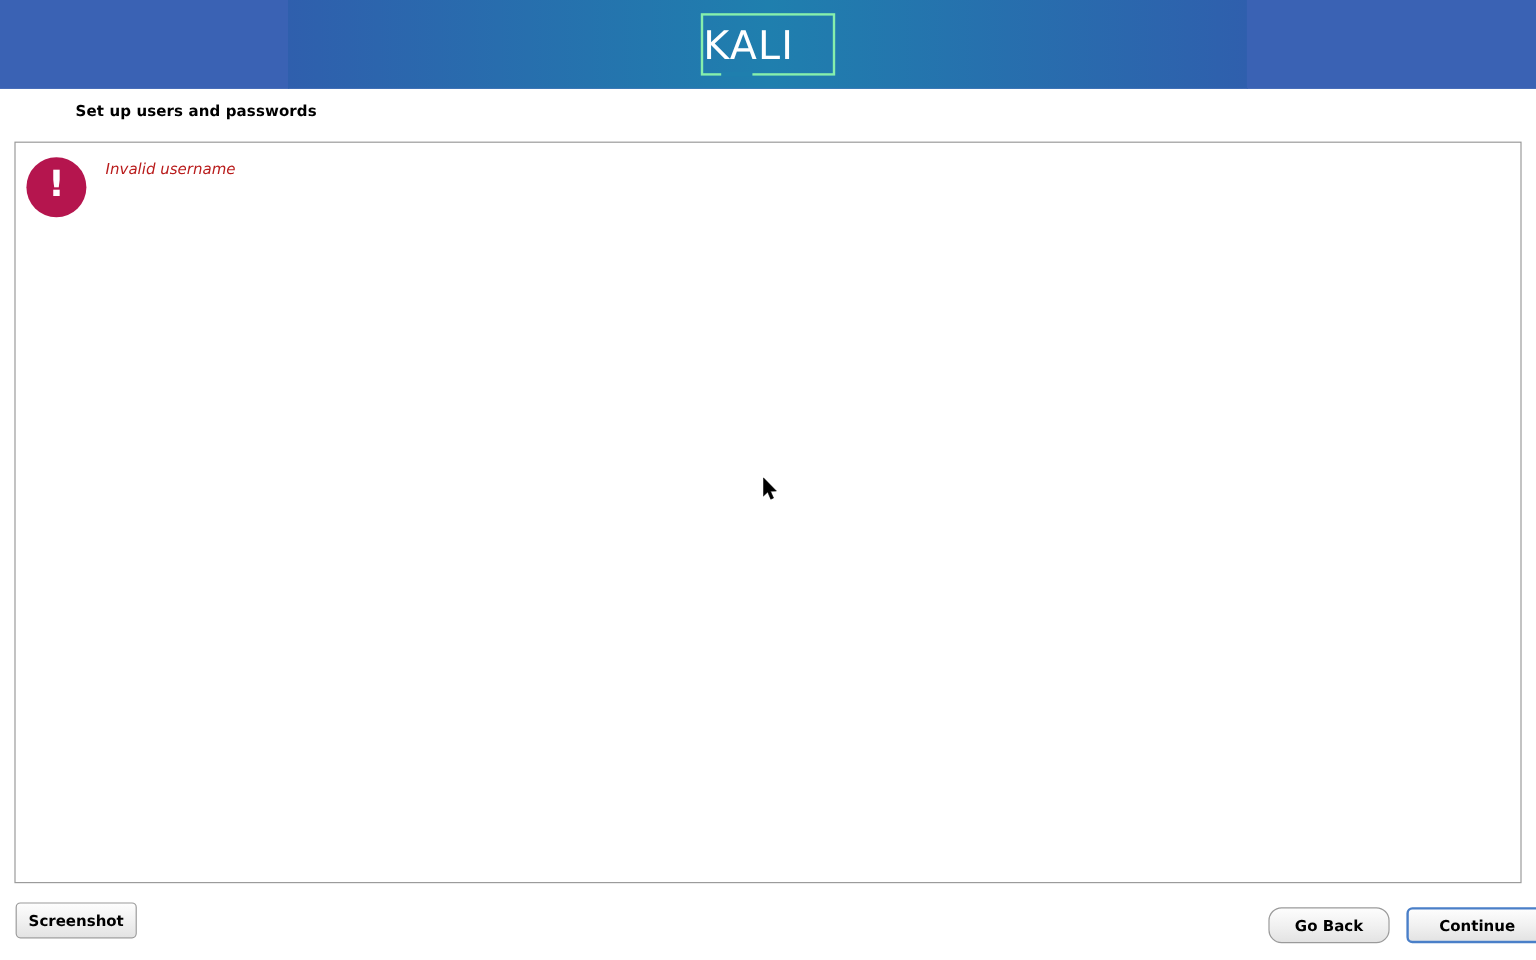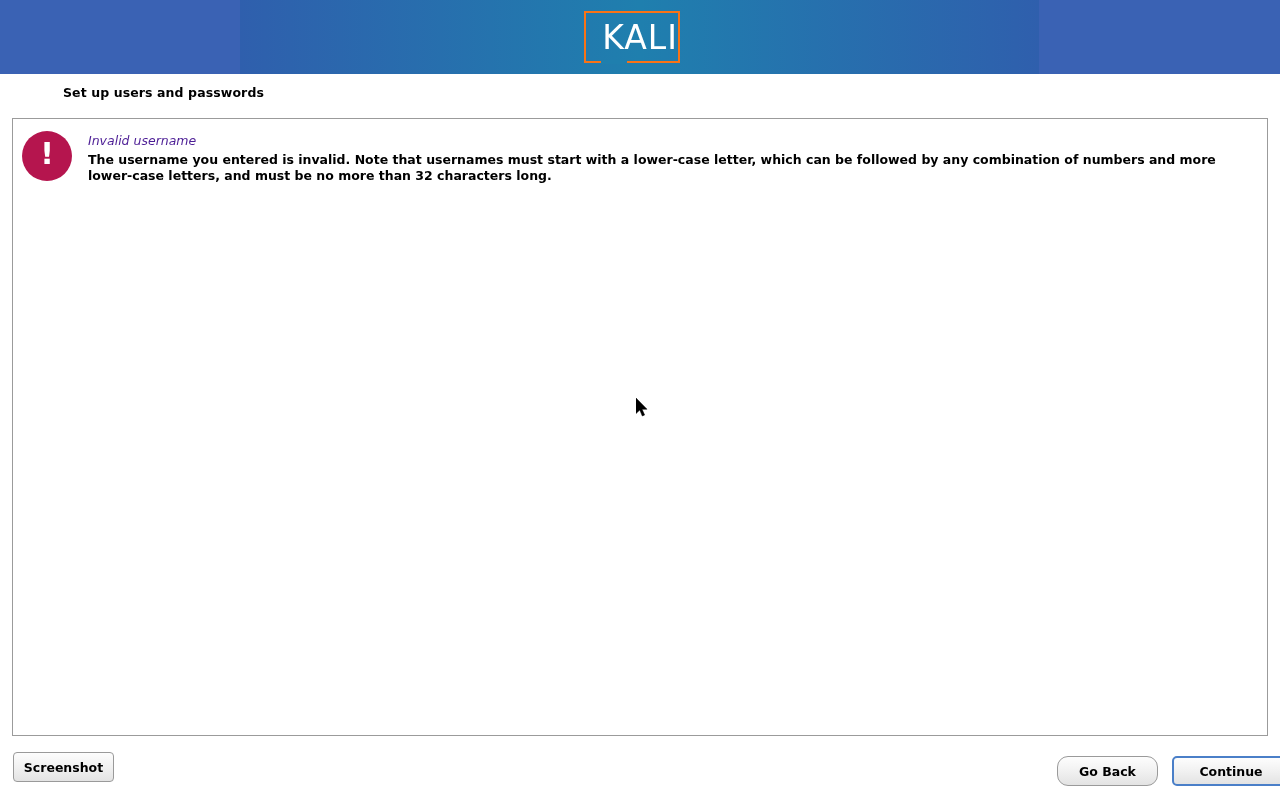--- a/index.html
+++ b/index.html
@@ -46,27 +46,27 @@
   .banner-right {
     position: absolute;
     left: 1039px; top: 0;
     width: 241px; height: 74px;
     background: #3a62b4;
   }
   .kali-logo {
     position: absolute;
     left: 584px;
     top: 11px;
-    width: 96px;
+    width: 112px;
     height: 52px;
-    border: 2px solid #f97316;
+    border: 2px solid #86efac;
     box-sizing: border-box;
     display: flex;
     align-items: center;
-    justify-content: flex-end;
+    justify-content: flex-start;
   }
   .kali-logo-text {
     color: #ffffff;
     font-size: 33px;
     font-weight: 400;
     letter-spacing: 1px;
     line-height: 1;
     font-family: "DejaVu Sans", "Liberation Sans", sans-serif;
   }
   
@@ -133,21 +133,21 @@
     line-height: 1;
     font-family: "DejaVu Sans", "Liberation Sans", sans-serif;
   }
   .error-text {
     margin-left: 16px;
     padding-top: 8px;
   }
   .error-heading {
     font-size: 12.5px;
     font-style: italic;
-    color: #4c1d95;
+    color: #b91c1c;
     margin-bottom: 4px;
   }
   .error-body {
     font-size: 12.5px;
     font-weight: bold;
     color: #000000;
     line-height: 15.5px;
     max-width: 1175px;
   }
 
@@ -213,21 +213,20 @@
 
   <div class="step-title">Set up users and passwords</div>
 
   <div class="content-frame">
     <div class="error-row">
       <div class="error-icon">
         <span class="bang">!</span>
       </div>
       <div class="error-text">
         <div class="error-heading">Invalid username</div>
-        <div class="error-body">The username you entered is invalid. Note that usernames must start with a lower-case letter, which can be followed by any combination of numbers and more lower-case letters, and must be no more than 32 characters long.</div>
       </div>
     </div>
   </div>
 
   <svg class="cursor" viewBox="0 0 12 19" xmlns="http://www.w3.org/2000/svg">
     <polygon points="0,0 0,15.5 3.8,12 6.3,18 8.6,17 6.1,11.3 11,11.2" fill="#000000" stroke="#000000" stroke-width="0.5"></polygon>
   </svg>
 
   <div class="btn btn-screenshot">Screenshot</div>
   <div class="btn btn-goback">Go Back</div>

